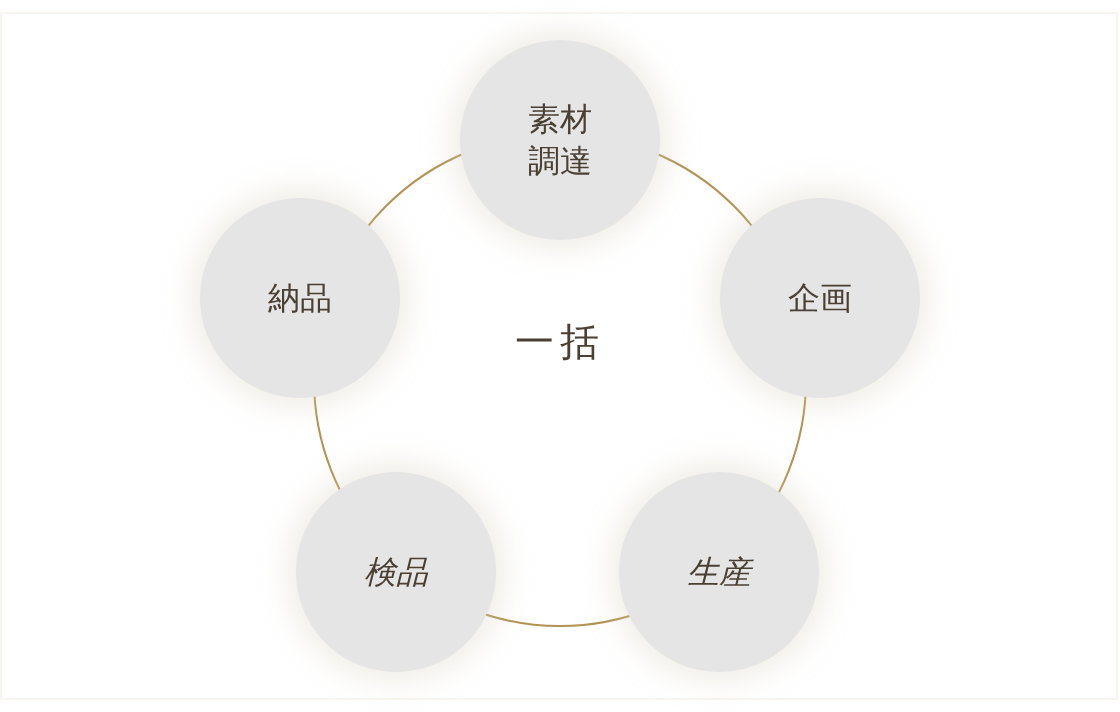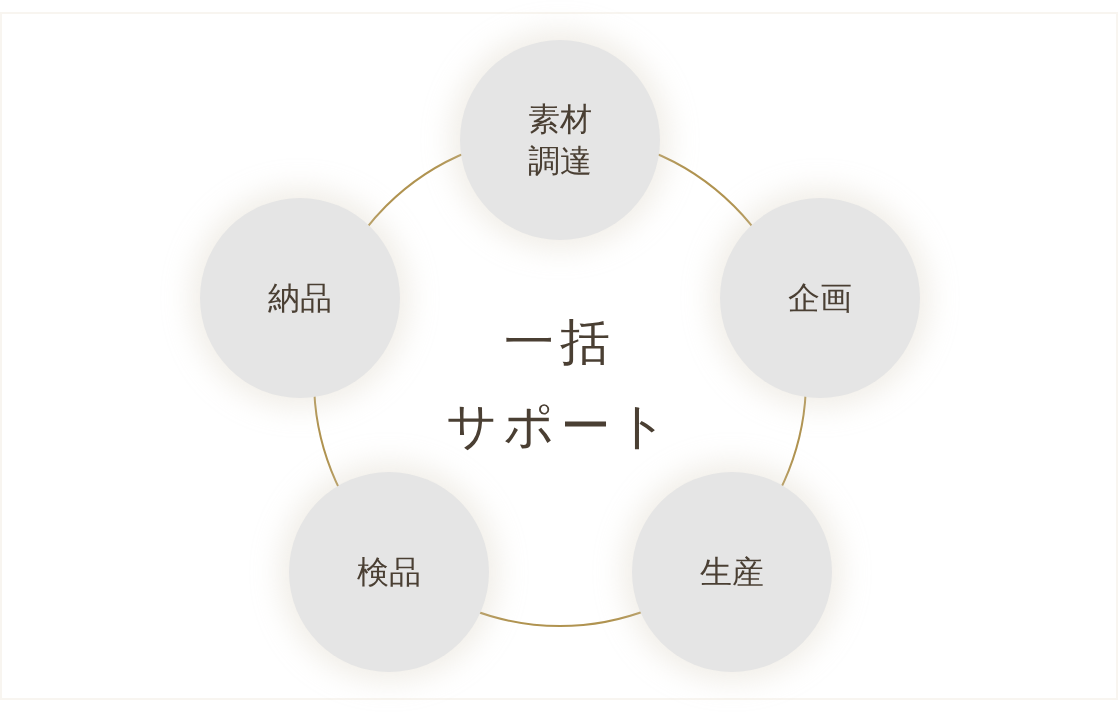--- a/index.html
+++ b/index.html
@@ -10,63 +10,62 @@
     .frame {
       position: absolute; left: 0; top: 12px; width: 1114px; height: 684px;
       border: 2px solid #f8f5f0; background: #ffffff; box-sizing: content-box;
     }
     .ring {
       position: absolute; left: 313px; top: 133px; width: 494px; height: 494px;
       border-radius: 50%; border: 2px solid #b09350; box-sizing: border-box;
     }
     .center-label {
       position: absolute; left: 420px; top: 300px; width: 280px; text-align: center;
-      color: #4a3f33; font-size: 50px; line-height: 84px; letter-spacing: 6px;
+      color: #4a3f33; font-size: 39px; line-height: 84px; letter-spacing: 6px;
     }
     .node {
       position: absolute; width: 200px; height: 200px; border-radius: 50%;
       background: #e5e5e5;
       box-shadow: 0 0 28px 10px rgba(214, 205, 188, 0.35);
       display: flex; align-items: center; justify-content: center; text-align: center;
       color: #4a3f33; font-size: 32px; line-height: 42px;
     }
     .node span { display: block; }
   </style>
 </head>
 <body>
 
 <div class="frame"></div>
 
 <div class="ring"></div>
 
 <div class="center-label">
   <div>一括</div>
-  <div>サポート</div>
 </div>
 
 <div class="node" style="left:460px; top:40px;">
   <div>
     <span>素材</span>
     <span>調達</span>
   </div>
 </div>
 
 <div class="node" style="left:720px; top:198px;">
   <div>
     <span>企画</span>
   </div>
 </div>
 
-<div class="node" style="left:632px; top:472px;">
+<div class="node" style="left:619px; top:472px;font-style:italic;">
   <div>
     <span>生産</span>
   </div>
 </div>
 
-<div class="node" style="left:289px; top:472px;">
+<div class="node" style="left:296px; top:472px;font-style:italic;">
   <div>
     <span>検品</span>
   </div>
 </div>
 
 <div class="node" style="left:200px; top:198px;text-align:right;">
   <div>
     <span>納品</span>
   </div>
 </div>

